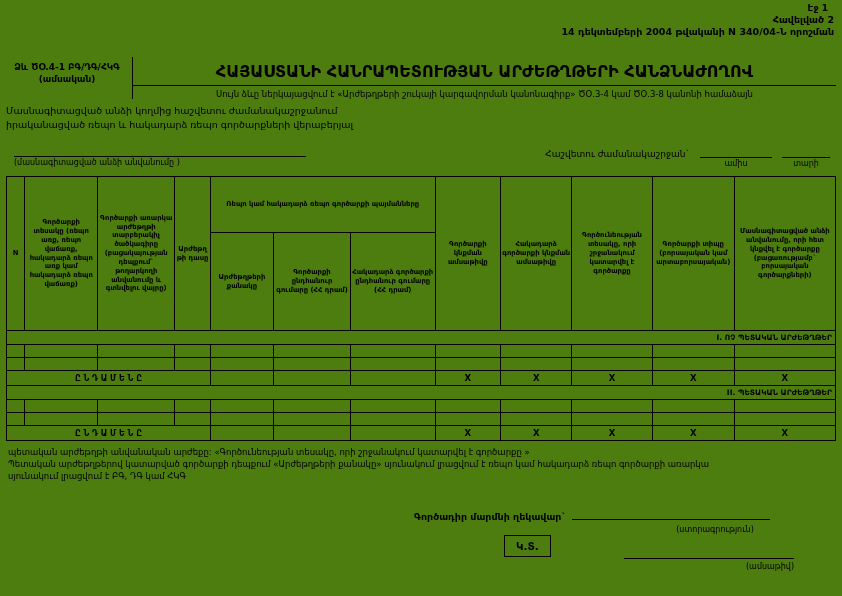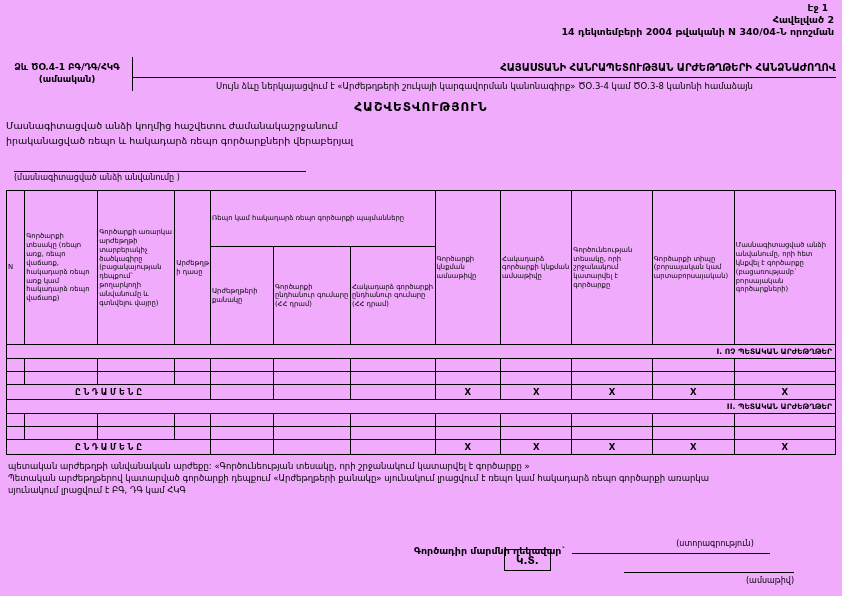--- a/index.html
+++ b/index.html
@@ -2,62 +2,62 @@
 <html><head>
 <meta charset="utf-8">
 <style>
   * { margin:0; padding:0; box-sizing:border-box; }
   html,body { background:#fff; }
   body {
     width:842px; height:596px;
     font-family:"DejaVu Sans", sans-serif;
     color:#000;
   }
-  .page { position:relative; width:842px; height:596px; padding:4px 6px 0 6px; overflow:hidden; background:#f0abfc; }
+  .page { position:relative; width:842px; height:596px; padding:4px 6px 0 6px; overflow:hidden; background:#4d7c0f; }
 
   .page-label { text-align:right; font-weight:bold; font-size:9px; padding-right:8px; line-height:1.1; }
   .appendix { text-align:right; font-weight:bold; font-size:9.5px; line-height:1.3; padding-right:2px; }
 
   .band { display:flex; margin-top:18px; }
   .form-code { width:127px; border-right:1.5px solid #000; font-weight:bold; font-size:9px; text-align:center; padding:4px 4px 6px 0; line-height:1.35; }
   .band-main { flex:1; display:flex; flex-direction:column; }
-  .commission { text-align:right; font-weight:bold; font-size:10px; padding:5px 0 4px 0; border-bottom:1.5px solid #000; }
+  .commission { text-align:center; font-weight:bold; font-size:16px; padding:5px 0 4px 0; border-bottom:1.5px solid #000; }
   .note { text-align:center; font-size:8.5px; padding-top:3px; }
 
   .report-title { text-align:center; font-weight:bold; font-size:12px; letter-spacing:1px; margin-top:9px; }
   .subtitle { text-align:left; font-size:9.5px; line-height:1.55; margin-top:5px; }
 
   .name-period { display:flex; justify-content:space-between; align-items:flex-start; margin-top:14px; }
   .entity { width:292px; margin-left:8px; }
   .entity .line { border-bottom:1px solid #000; height:10px; }
   .entity .cap { text-align:left; font-size:8px; margin-top:1px; }
   .period { display:flex; gap:10px; align-items:flex-start; margin-right:6px; font-size:9px; }
   .period .lbl { font-size:9px; padding-top:2px; }
   .blank { display:inline-flex; flex-direction:column; align-items:center; }
   .blank .line { border-bottom:1px solid #000; height:11px; }
   .blank .line.w70 { width:72px; }
   .blank .line.w48 { width:48px; }
   .blank .cap { font-size:8px; margin-top:1px; }
 
   table { width:100%; border-collapse:collapse; table-layout:fixed; margin-top:8px; }
   th, td { border:1px solid #000; word-wrap:break-word; overflow-wrap:break-word; }
-  th { font-size:6.8px; font-weight:normal; text-align:left; vertical-align:middle; padding:1px; line-height:1.3; }
+  th { font-size:6.8px; font-weight:bold; text-align:center; vertical-align:middle; padding:1px; line-height:1.3; }
   .hrow1 { height:56px; }
   .hrow2 { height:98px; }
   .section-row { height:14px; }
   .section { font-weight:bold; font-size:7.5px; text-align:right; padding:1px 3px; }
   .empty-row { height:13px; }
   .total-row { height:15px; }
   .total-label { font-weight:bold; font-size:8px; text-align:center; }
   .x { font-weight:bold; font-size:8.5px; text-align:center; }
 
   .footnote { font-size:8.5px; line-height:1.4; margin-top:6px; padding-left:2px; }
 
   .sig-area { position:relative; height:88px; margin-top:2px; font-size:9.5px; }
-  .sig-row { position:absolute; left:408px; top:26px; white-space:nowrap;margin-top:20px; }
+  .sig-row { position:absolute; left:408px; top:26px; white-space:nowrap; }
   .sig-label { font-weight:bold; font-size:9.5px; }
   .sig-uline { display:inline-block; width:198px; border-bottom:1px solid #000; height:9px; margin-left:6px; }
   .sig-caption { position:absolute; left:625px; top:40px; width:168px; text-align:center; font-size:8px; }
   .seal-box { position:absolute; left:498px; top:50px; border:1.5px solid #000; padding:4px 11px; font-weight:bold; font-size:10.5px; }
   .date-line { position:absolute; left:618px; top:64px; width:170px; height:10px; border-bottom:1px solid #000; }
   .date-caption { position:absolute; left:618px; top:77px; width:170px; text-align:right; font-size:8px; }
 </style>
 </head>
 <body>
 
@@ -74,30 +74,40 @@
     <div class="form-code">
       <div>Ձև ԾՕ.4-1 ԲԳ/ԴԳ/ՀԿԳ</div>
       <div>(ամսական)</div>
     </div>
     <div class="band-main">
       <div class="commission">ՀԱՅԱՍՏԱՆԻ ՀԱՆՐԱՊԵՏՈՒԹՅԱՆ ԱՐԺԵԹՂԹԵՐԻ ՀԱՆՁՆԱԺՈՂՈՎ</div>
       <div class="note">Սույն ձևը ներկայացվում է «Արժեթղթերի շուկայի կարգավորման կանոնագիրք» ԾՕ.3-4 կամ ԾՕ.3-8 կանոնի համաձայն</div>
     </div>
   </div>
 
-  <div class="report-title">ՀԱՇՎԵՏՎՈՒԹՅՈՒՆ</div>
   <div class="subtitle">
     <div>Մասնագիտացված անձի կողմից հաշվետու ժամանակաշրջանում</div>
     <div>իրականացված ռեպո և հակադարձ ռեպո գործարքների վերաբերյալ</div>
   </div>
 
   <div class="name-period">
     <div class="entity">
       <div class="line"></div>
       <div class="cap">(մասնագիտացված անձի անվանումը )</div>
+    </div>
+    <div class="period">
+      <span class="lbl">Հաշվետու ժամանակաշրջան`</span>
+      <span class="blank">
+        <span class="line w70"></span>
+        <span class="cap">ամիս</span>
+      </span>
+      <span class="blank">
+        <span class="line w48"></span>
+        <span class="cap">տարի</span>
+      </span>
     </div>
   </div>
 
   <table>
     <colgroup>
       <col style="width:2.2%">
         <col style="width:8.8%">
         <col style="width:9.3%">
         <col style="width:4.3%">
       <col style="width:7.6%">

